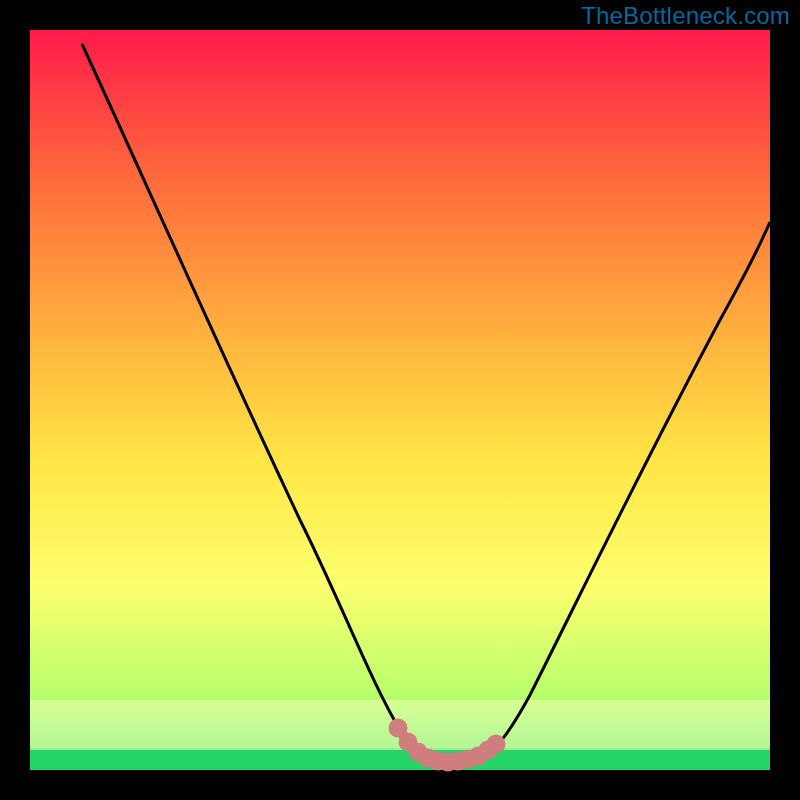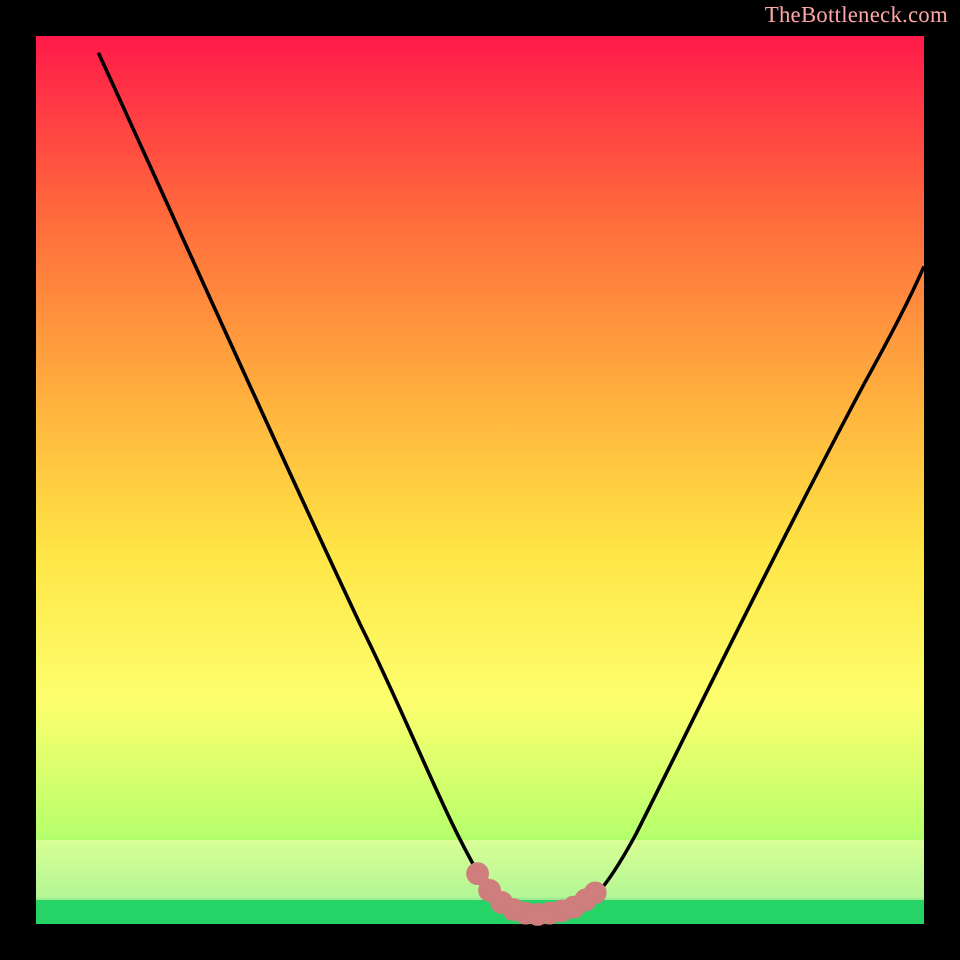--- a/index.html
+++ b/index.html
@@ -14,26 +14,25 @@
   .chart-container {
     position: relative;
     width: 800px;
     height: 800px;
     background: #000;
   }
   .watermark {
     position: absolute;
     top: 2px;
     right: 10px;
-    color: #fca5a5;
-    font-size: 19px;
+    color: #0369a1;
+    font-size: 24px;
     font-weight: 500;
     z-index: 3;
     letter-spacing: 0.2px;
-    font-family: Liberation Serif, serif;
   }
   svg {
     position: absolute;
     left: 0;
     top: 0;
     z-index: 1;
   }
 </style>
 </head>
 <body>

